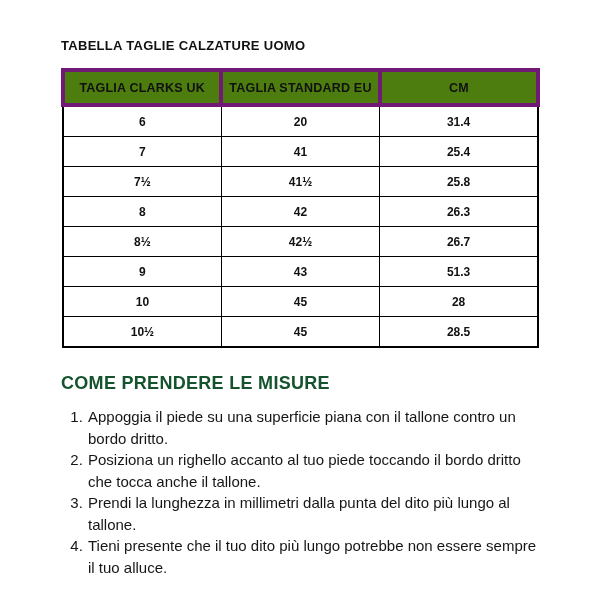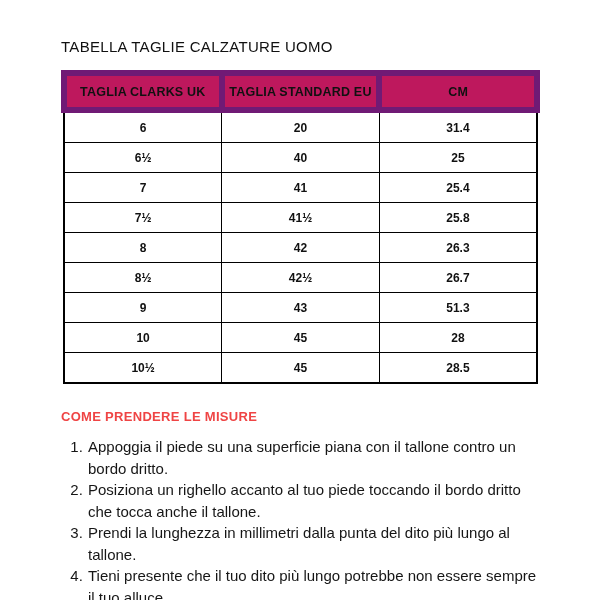--- a/index.html
+++ b/index.html
@@ -12,56 +12,56 @@
       font-family: "Liberation Sans", sans-serif;
       color: #111111;
     }
     .page {
       box-sizing: border-box;
       width: 600px;
       height: 600px;
       padding: 38px 55px 0 61px;
     }
     .page-title {
-      font-size: 15px;
-      font-weight: normal;
+      font-size: 13px;
+      font-weight: bold;
       letter-spacing: 0.3px;
       color: #111111;
       margin: 0 0 15px 0;
     }
     table.size-table {
       border-collapse: collapse;
       width: 479px;
       border: 2px solid #000000;
       table-layout: fixed;
     }
     table.size-table th {
-      background: #be185d;
-      border: 6px solid #701a75;
+      background: #4d7c0f;
+      border: 4px solid #701a75;
       height: 29px;
       font-size: 12.5px;
       font-weight: bold;
       text-align: center;
       letter-spacing: 0.2px;
       color: #111111;
     }
     table.size-table td {
       border: 1px solid #000000;
       height: 27px;
       font-size: 12px;
       font-weight: bold;
       text-align: center;
       color: #111111;
       background: #ffffff;
     }
     .measure-heading {
-      font-size: 13px;
+      font-size: 18px;
       font-weight: bold;
       letter-spacing: 0.3px;
-      color: #ef4444;
+      color: #14532d;
       margin: 25px 0 12px 0;
     }
     ol.measure-steps {
       margin: 0;
       padding-left: 26px;
       font-size: 15px;
       line-height: 21.5px;
       color: #161616;
     }
     ol.measure-steps li {
@@ -81,25 +81,20 @@
           <th>TAGLIA CLARKS UK</th>
           <th>TAGLIA STANDARD EU</th>
           <th>CM</th>
         </tr>
     </thead>
     <tbody>
         <tr>
           <td>6</td>
           <td>20</td>
           <td>31.4</td>
-        </tr>
-        <tr>
-          <td>6½</td>
-          <td>40</td>
-          <td>25</td>
         </tr>
         <tr>
           <td>7</td>
           <td>41</td>
           <td>25.4</td>
         </tr>
         <tr>
           <td>7½</td>
           <td>41½</td>
           <td>25.8</td>

